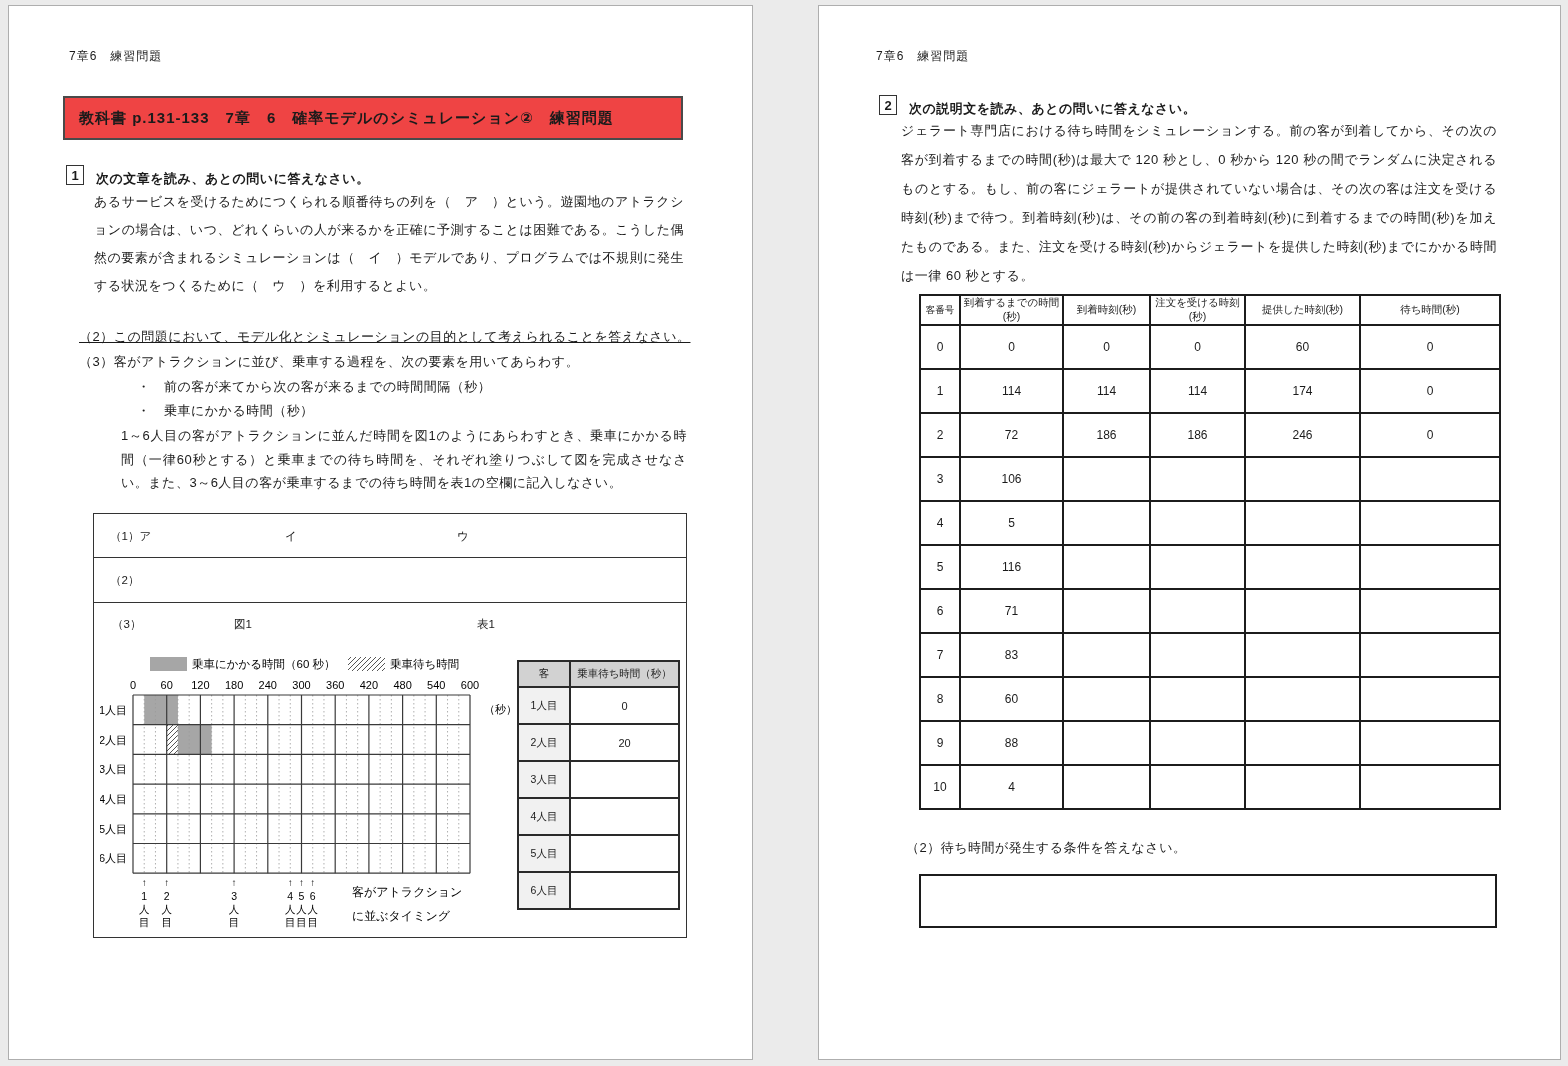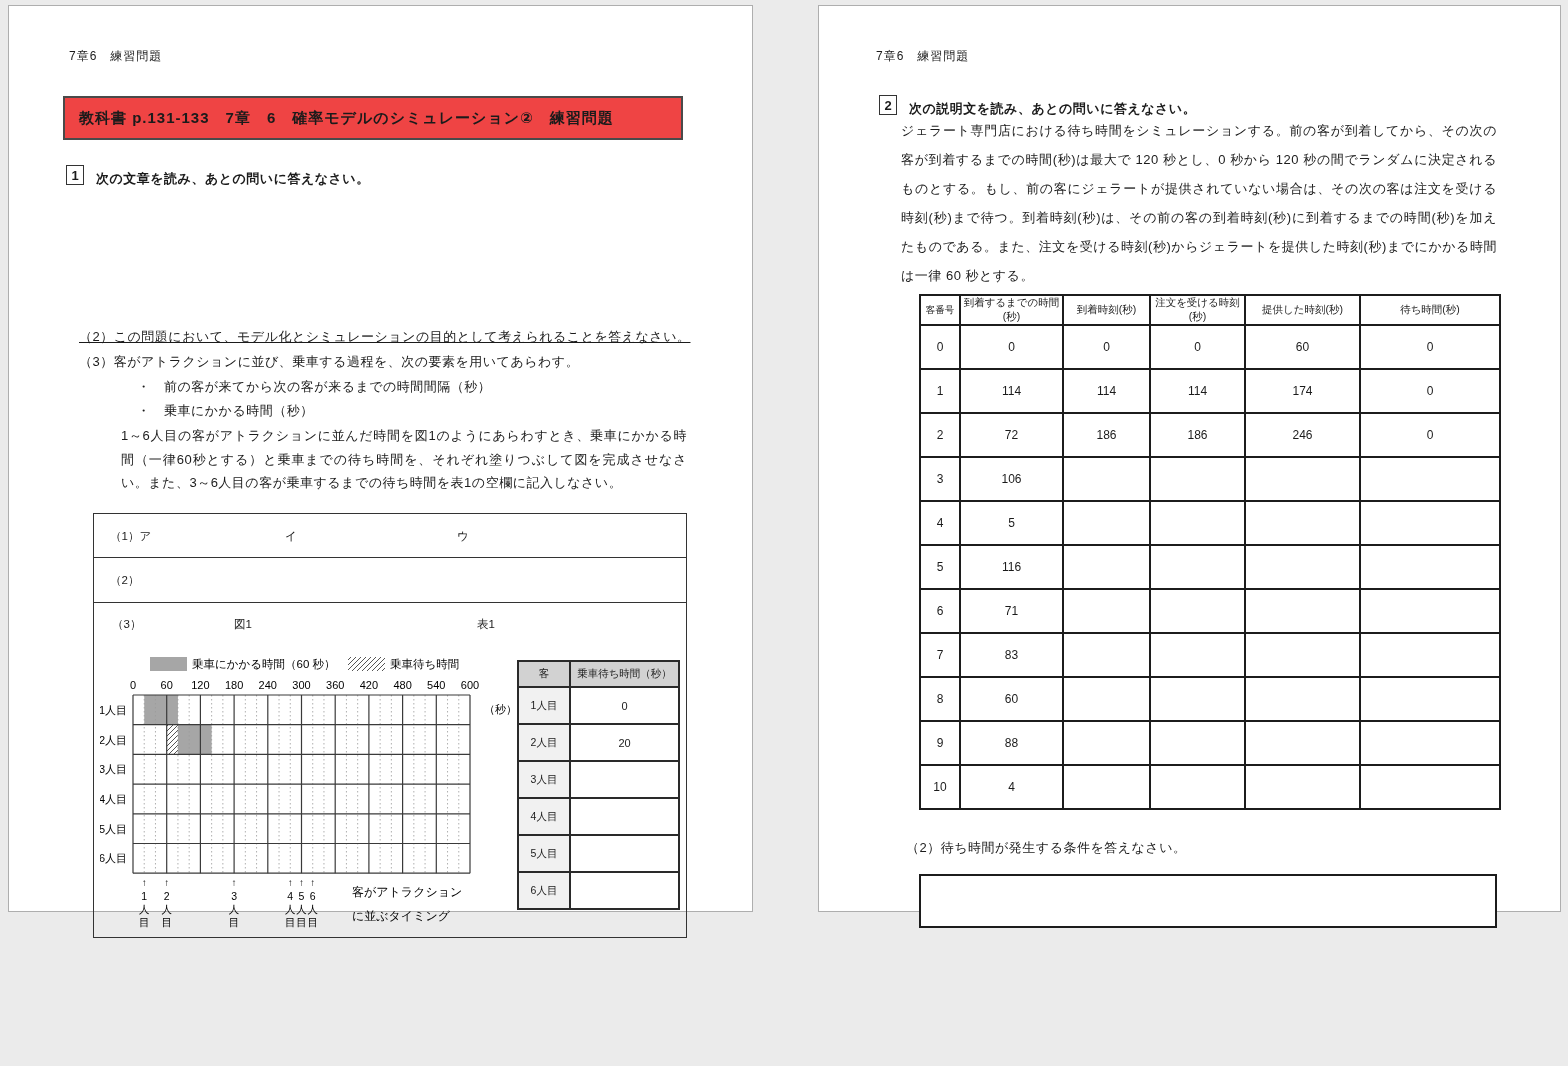--- a/index.html
+++ b/index.html
@@ -3,21 +3,21 @@
 <meta charset="utf-8">
 <style>
   html,body{margin:0;padding:0;}
   body{
     width:1568px;height:1066px;background:#ebebeb;overflow:hidden;
     font-family:"Liberation Sans","DejaVu Sans",sans-serif;color:#1b1b1b;
     position:relative;
   }
   .page{
     position:absolute;top:5px;background:#ffffff;border:1px solid #aeaeae;
-    box-sizing:border-box;height:907px;
+    box-sizing:border-box;height:1055px;
   }
   .page.left{left:8px;width:745px;}
   .page.right{left:818px;width:743px;}
   .abs{position:absolute;}
   .pg-header{top:42px;left:57px;font-size:12px;letter-spacing:1px;}
   .page.left .pg-header{left:60px;}
   .title-box{
     top:90px;left:54px;width:620px;height:44px;background:#ef4444;
     border:2px solid #4a4a4a;box-sizing:border-box;display:flex;align-items:center;
     padding-left:14px;font-size:15px;font-weight:bold;letter-spacing:1px;
@@ -74,20 +74,21 @@
 <div class="page left">
   <div class="abs pg-header">7章6　練習問題</div>
 
   <div class="abs title-box">教科書 p.131-133　7章　6　確率モデルのシミュレーション②　練習問題</div>
 
   <div class="abs q-head" style="top:156px;left:57px;">
     <span class="qnum">1</span>
     <span class="q-title">次の文章を読み、あとの問いに答えなさい。</span>
   </div>
 
+  <div class="abs para" style="top:182px;left:85px;width:590px;line-height:28px;">あるサービスを受けるためにつくられる順番待ちの列を（　ア　）という。遊園地のアトラクションの場合は、いつ、どれくらいの人が来るかを正確に予測することは困難である。こうした偶然の要素が含まれるシミュレーションは（　イ　）モデルであり、プログラムでは不規則に発生する状況をつくるために（　ウ　）を利用するとよい。</div>
 
   <div class="abs line" style="top:322px;left:70px;text-decoration:underline;">（2）この問題において、モデル化とシミュレーションの目的として考えられることを答えなさい。</div>
   <div class="abs line" style="top:347px;left:70px;">（3）客がアトラクションに並び、乗車する過程を、次の要素を用いてあらわす。</div>
   <div class="abs line" style="top:372px;left:128px;">・　前の客が来てから次の客が来るまでの時間間隔（秒）</div>
   <div class="abs line" style="top:396px;left:128px;">・　乗車にかかる時間（秒）</div>
   <div class="abs para" style="top:418px;left:112px;width:566px;line-height:23.5px;">1～6人目の客がアトラクションに並んだ時間を図1のようにあらわすとき、乗車にかかる時間（一律60秒とする）と乗車までの待ち時間を、それぞれ塗りつぶして図を完成させなさい。また、3～6人目の客が乗車するまでの待ち時間を表1の空欄に記入しなさい。</div>
 
   <div class="abs answer-box">
     <div class="arow r1">
       <span class="alabel" style="left:16px;">（1）ア</span>

